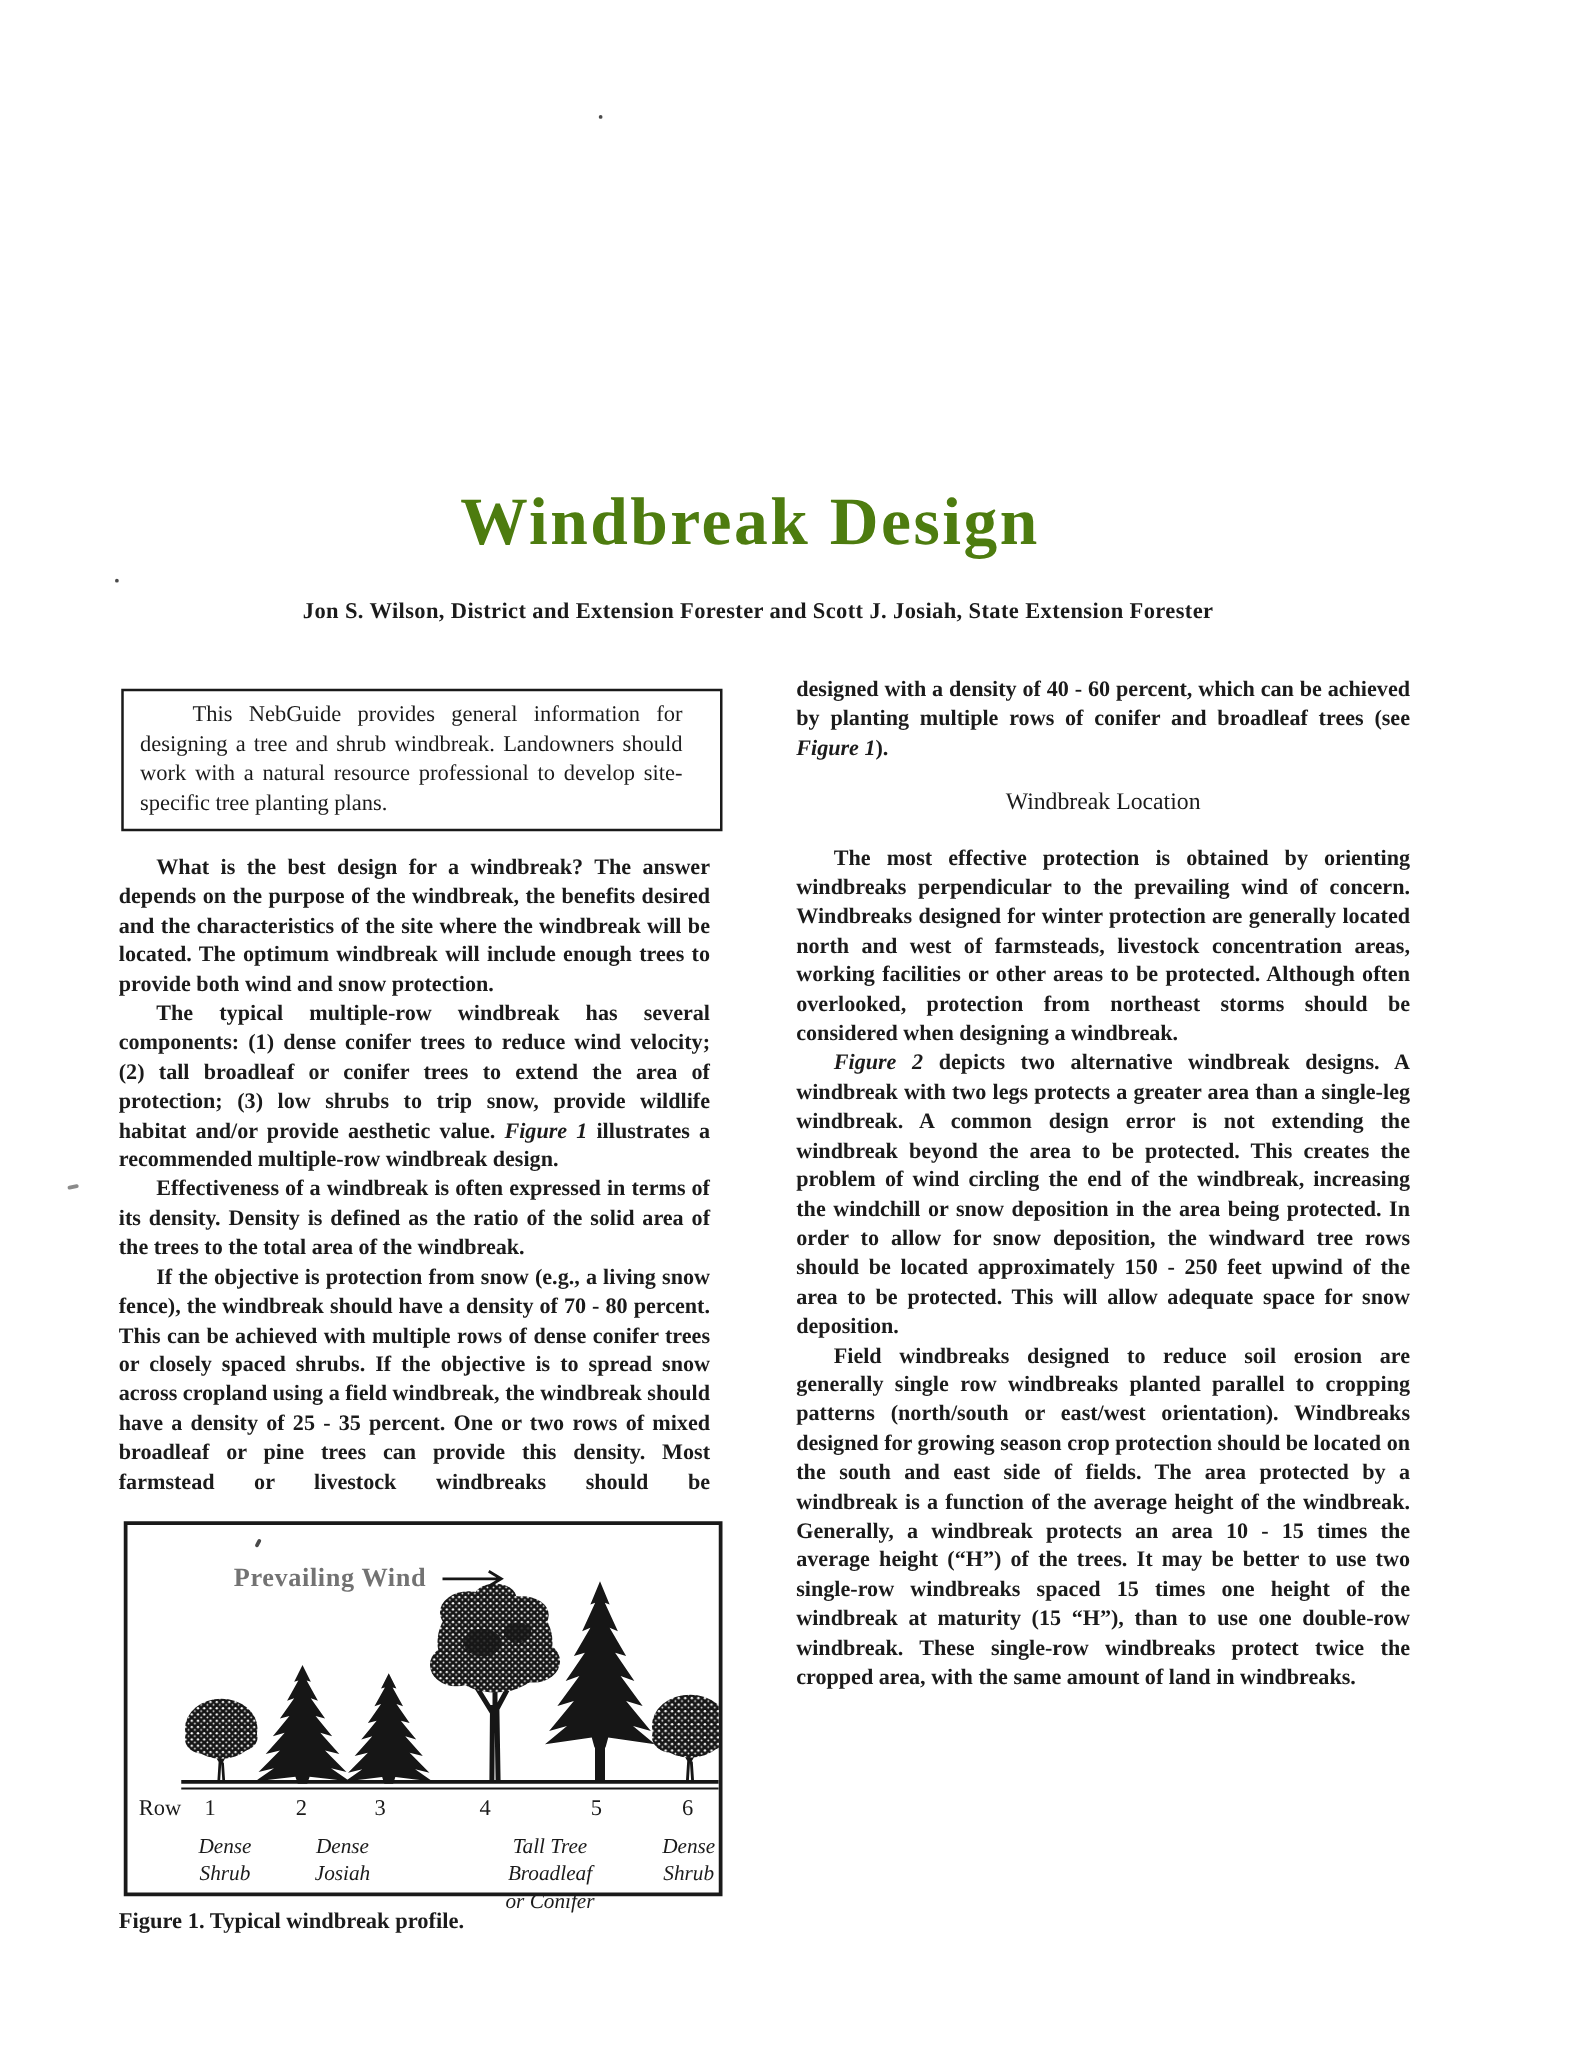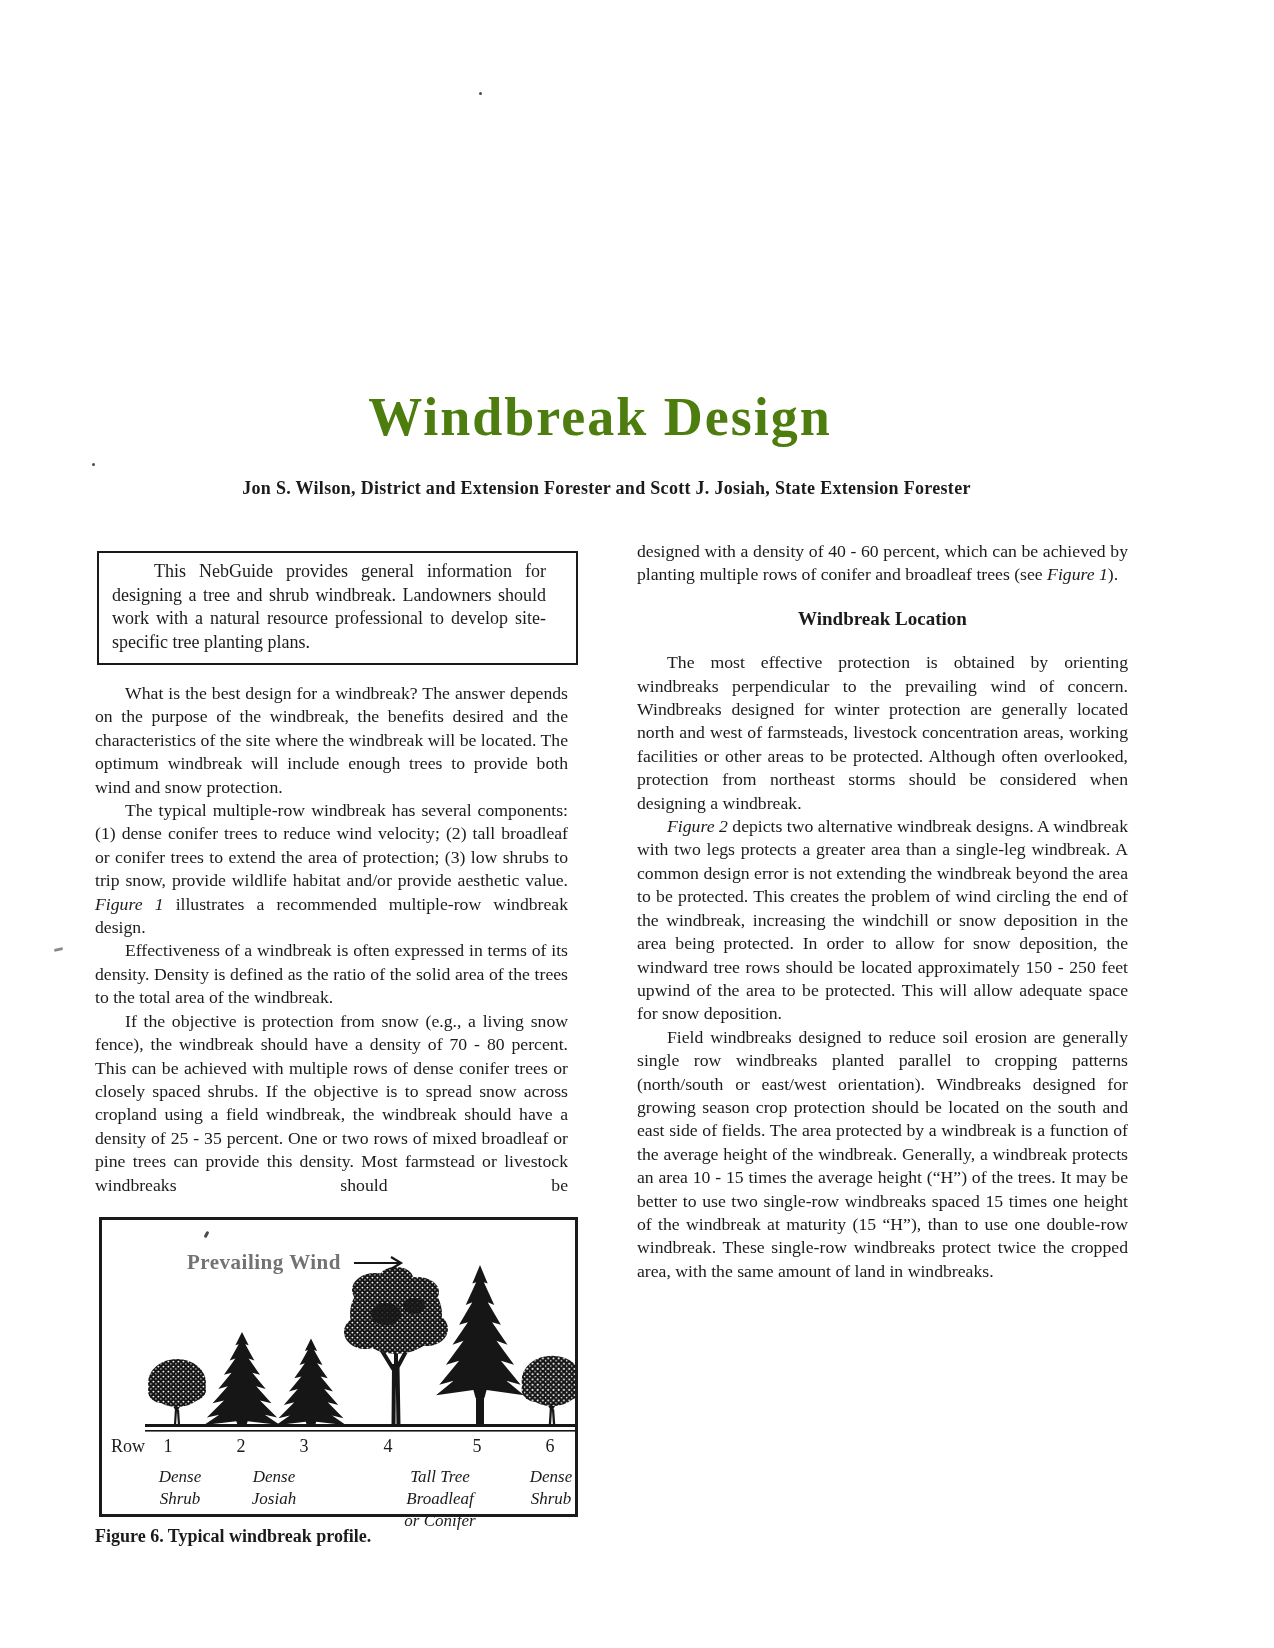--- a/index.html
+++ b/index.html
@@ -21,27 +21,27 @@
     text-align:center; font-size:18px; font-weight:700; letter-spacing:0.3px;
   }
   .note-box {
     position:absolute; left:97px; top:551px; width:434px;
     border:2.5px solid #1a1a1a;
     padding:7px 30px 9px 13px;
     font-size:18px; line-height:23.6px; text-align:justify;
   }
   .note-box p { margin:0; text-indent:42px; }
   .col { position:absolute; font-size:17.7px; line-height:23.4px; text-align:justify; }
-  .col p { margin:0; text-indent:30px; }
+  .col p { margin:0; text-indent:30px;font-weight:bold; }
   .col p.no-indent { text-indent:0; }
   .col p.fill-last { text-align-last:justify; }
   .col-left  { left:95px;  top:682px; width:473px; }
   .col-right { left:637px; top:540px; width:491px; }
   .section-heading {
-    text-align:center; font-weight:700; font-size:19px;
+    text-align:center; font-weight:400; font-size:19px;
     margin:20px 0 21px 0; text-indent:0;
   }
   
   .figure-box {
     position:absolute; left:99px; top:1217px;
     width:473px; height:294px;
     border:3px solid #1a1a1a;
     background:#fff;
   }
   .fig-svg { position:absolute; left:0; top:0; }
@@ -183,20 +183,20 @@
       <div>Tall Tree</div>
       <div>Broadleaf</div>
       <div>or Conifer</div>
     </div>
     <div class="tree-label" style="left:449px">
       <div>Dense</div>
       <div>Shrub</div>
     </div>
   </div>
 
-  <div class="fig-caption">Figure 6. Typical windbreak profile.</div>
+  <div class="fig-caption">Figure 1. Typical windbreak profile.</div>
 
   <div class="speck" style="left:479px; top:92px;  width:3px; height:3px;"></div>
   <div class="speck" style="left:92px;  top:463px; width:3px; height:3px;"></div>
   <div class="speck" style="left:54px;  top:948px; width:9px; height:3px; border-radius:2px; background:#8a8a8a; transform:rotate(-12deg);"></div>
   <div class="speck" style="left:205px; top:1231px; width:3px; height:7px; border-radius:2px; transform:rotate(28deg);"></div>
 
 </div>
 
 </body></html>

